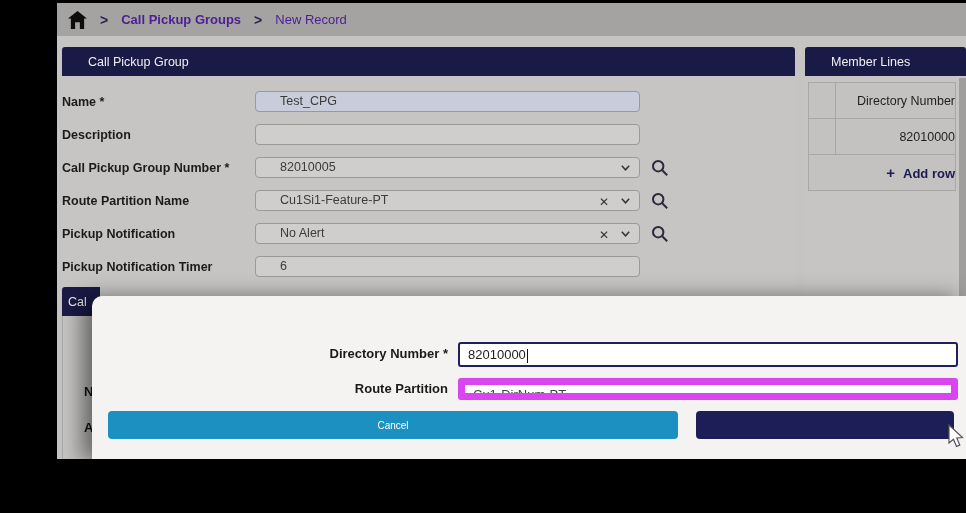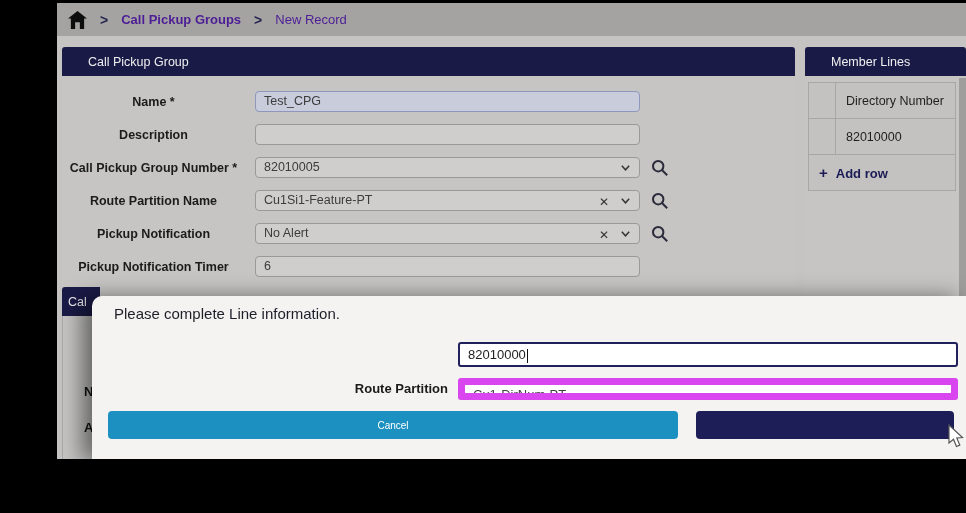--- a/index.html
+++ b/index.html
@@ -19,36 +19,36 @@
   .home-svg { width:19px; height:18px; display:block; }
 
   .panel-header { height:29px; background:#1a1a47; color:#efefef; font-size:12.5px;
                   display:flex; align-items:center; padding-left:26px;
                   border-radius:3px 3px 0 0; white-space:nowrap; overflow:hidden; }
 
   
   .main-panel { position:absolute; left:5px; top:44px; width:733px; height:240px; }
   .main-body { background:#c6c5c4; height:211px; padding-top:15px; }
   .frow { display:flex; align-items:center; height:21px; margin-bottom:12px; }
-  .flabel { width:183px; text-align:center; font-size:12.5px; font-weight:700; color:#1b1b1b;
+  .flabel { width:183px; text-align:left; font-size:12.5px; font-weight:700; color:#1b1b1b;
             flex:none; white-space:nowrap; }
   .fbox { position:relative; width:385px; height:21px; margin-left:10px; flex:none;
           background:#cfcecd; border:1px solid #9a9998; border-radius:4px;
-          font-size:12.5px; color:#3c3c3c; line-height:19px; padding:0 26px 0 8px;
+          font-size:12.5px; color:#3c3c3c; line-height:19px; padding:0 26px 0 24px;
           white-space:nowrap; overflow:hidden; }
   .fbox.focused-blue { background:#c8ccdb; border-color:#8f98bc; }
   .chev { position:absolute; right:8px; top:4px; width:11px; height:11px; }
   .xicon { position:absolute; right:30px; top:2px; font-size:12px; color:#333; cursor:default; }
   .search-btn { width:18px; height:18px; margin-left:11px; flex:none; display:block; }
 
   
   .member-panel { position:absolute; left:748px; top:44px; width:161px; height:252px; }
   .member-body { position:relative; background:#c6c5c4; height:223px; }
   .mscroll { position:absolute; right:0; top:2px; bottom:0; width:7px; background:#9f9e9d; }
-  .mtable { position:absolute; left:3px; top:6px; width:148px; border-collapse:collapse; }
+  .mtable { position:absolute; left:3px; top:6px; width:148px; border-collapse:collapse;text-align:right; }
   .mtable td { border:1px solid #a8a7a6; background:#c3c2c1; height:36px;
                font-size:12.5px; color:#1f1f1f; padding:0 0 0 10px; }
   .mtable td.sel { width:27px; padding:0; }
   .addrow td { font-weight:700; color:#1b1b55; font-size:13px; }
   .plus { font-weight:700; margin-right:8px; font-size:15px; }
 
   
   .bg-panel { position:absolute; left:5px; top:284px; width:38px; height:172px; overflow:hidden; }
   .bg-panel .panel-header { border-radius:3px 0 0 0; width:38px; padding-left:6px; }
   .bg-body { background:#c6c5c4; height:144px; position:relative;
@@ -188,22 +188,22 @@
       <div class="panel-header">Cal</div>
       <div class="bg-body">
         <span class="bg-lbl" style="top:68px">N</span>
         <span class="bg-lbl" style="top:104px">Ac</span>
       </div>
     </div>
 
   </div>
 
   <div class="modal">
-    <div class="modal-msg">Please complete Line information.</div>
-
+
+    <span class="mrow-label" style="top:50px">Directory Number *</span>
     <div class="minput focused">
       <span>82010000</span><span class="caret"></span>
     </div>
 
     <span class="mrow-label" style="top:85px">Route Partition</span>
     <div class="minput plain">Cu1-DirNum-PT</div>
 
     <button class="mbtn cancel">Cancel</button>
     <button class="mbtn primary"></button>
   </div>

